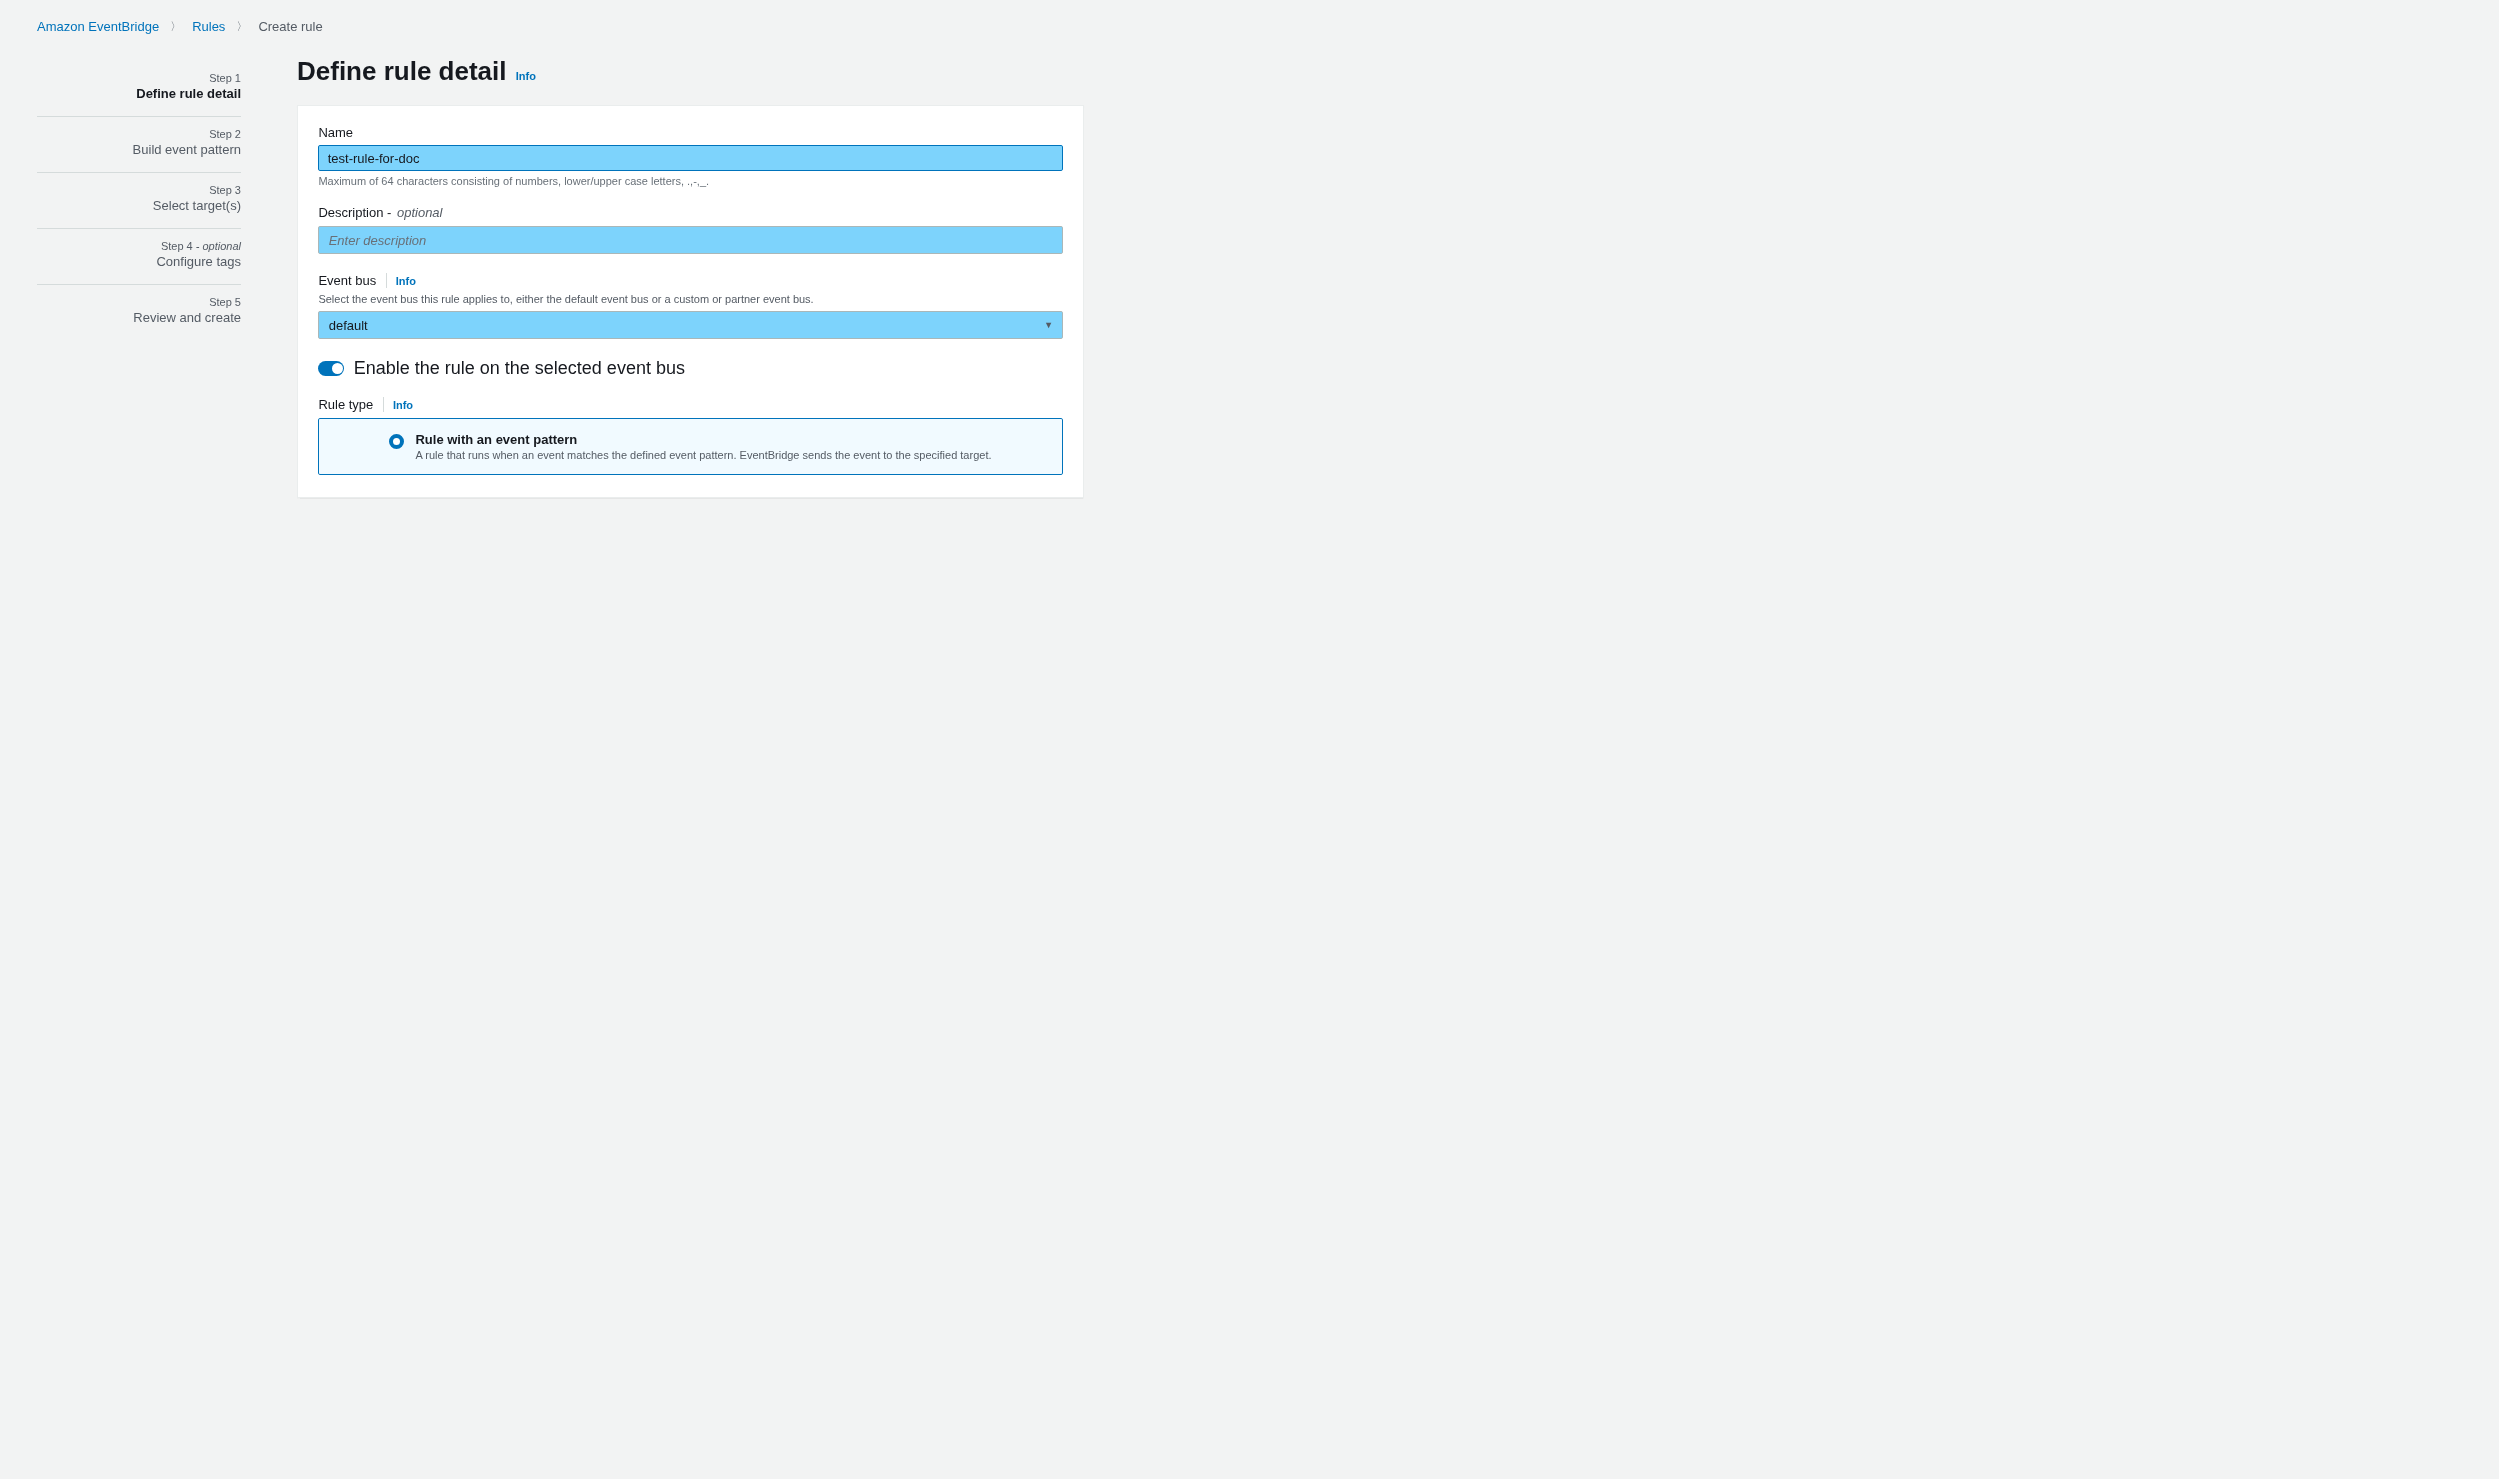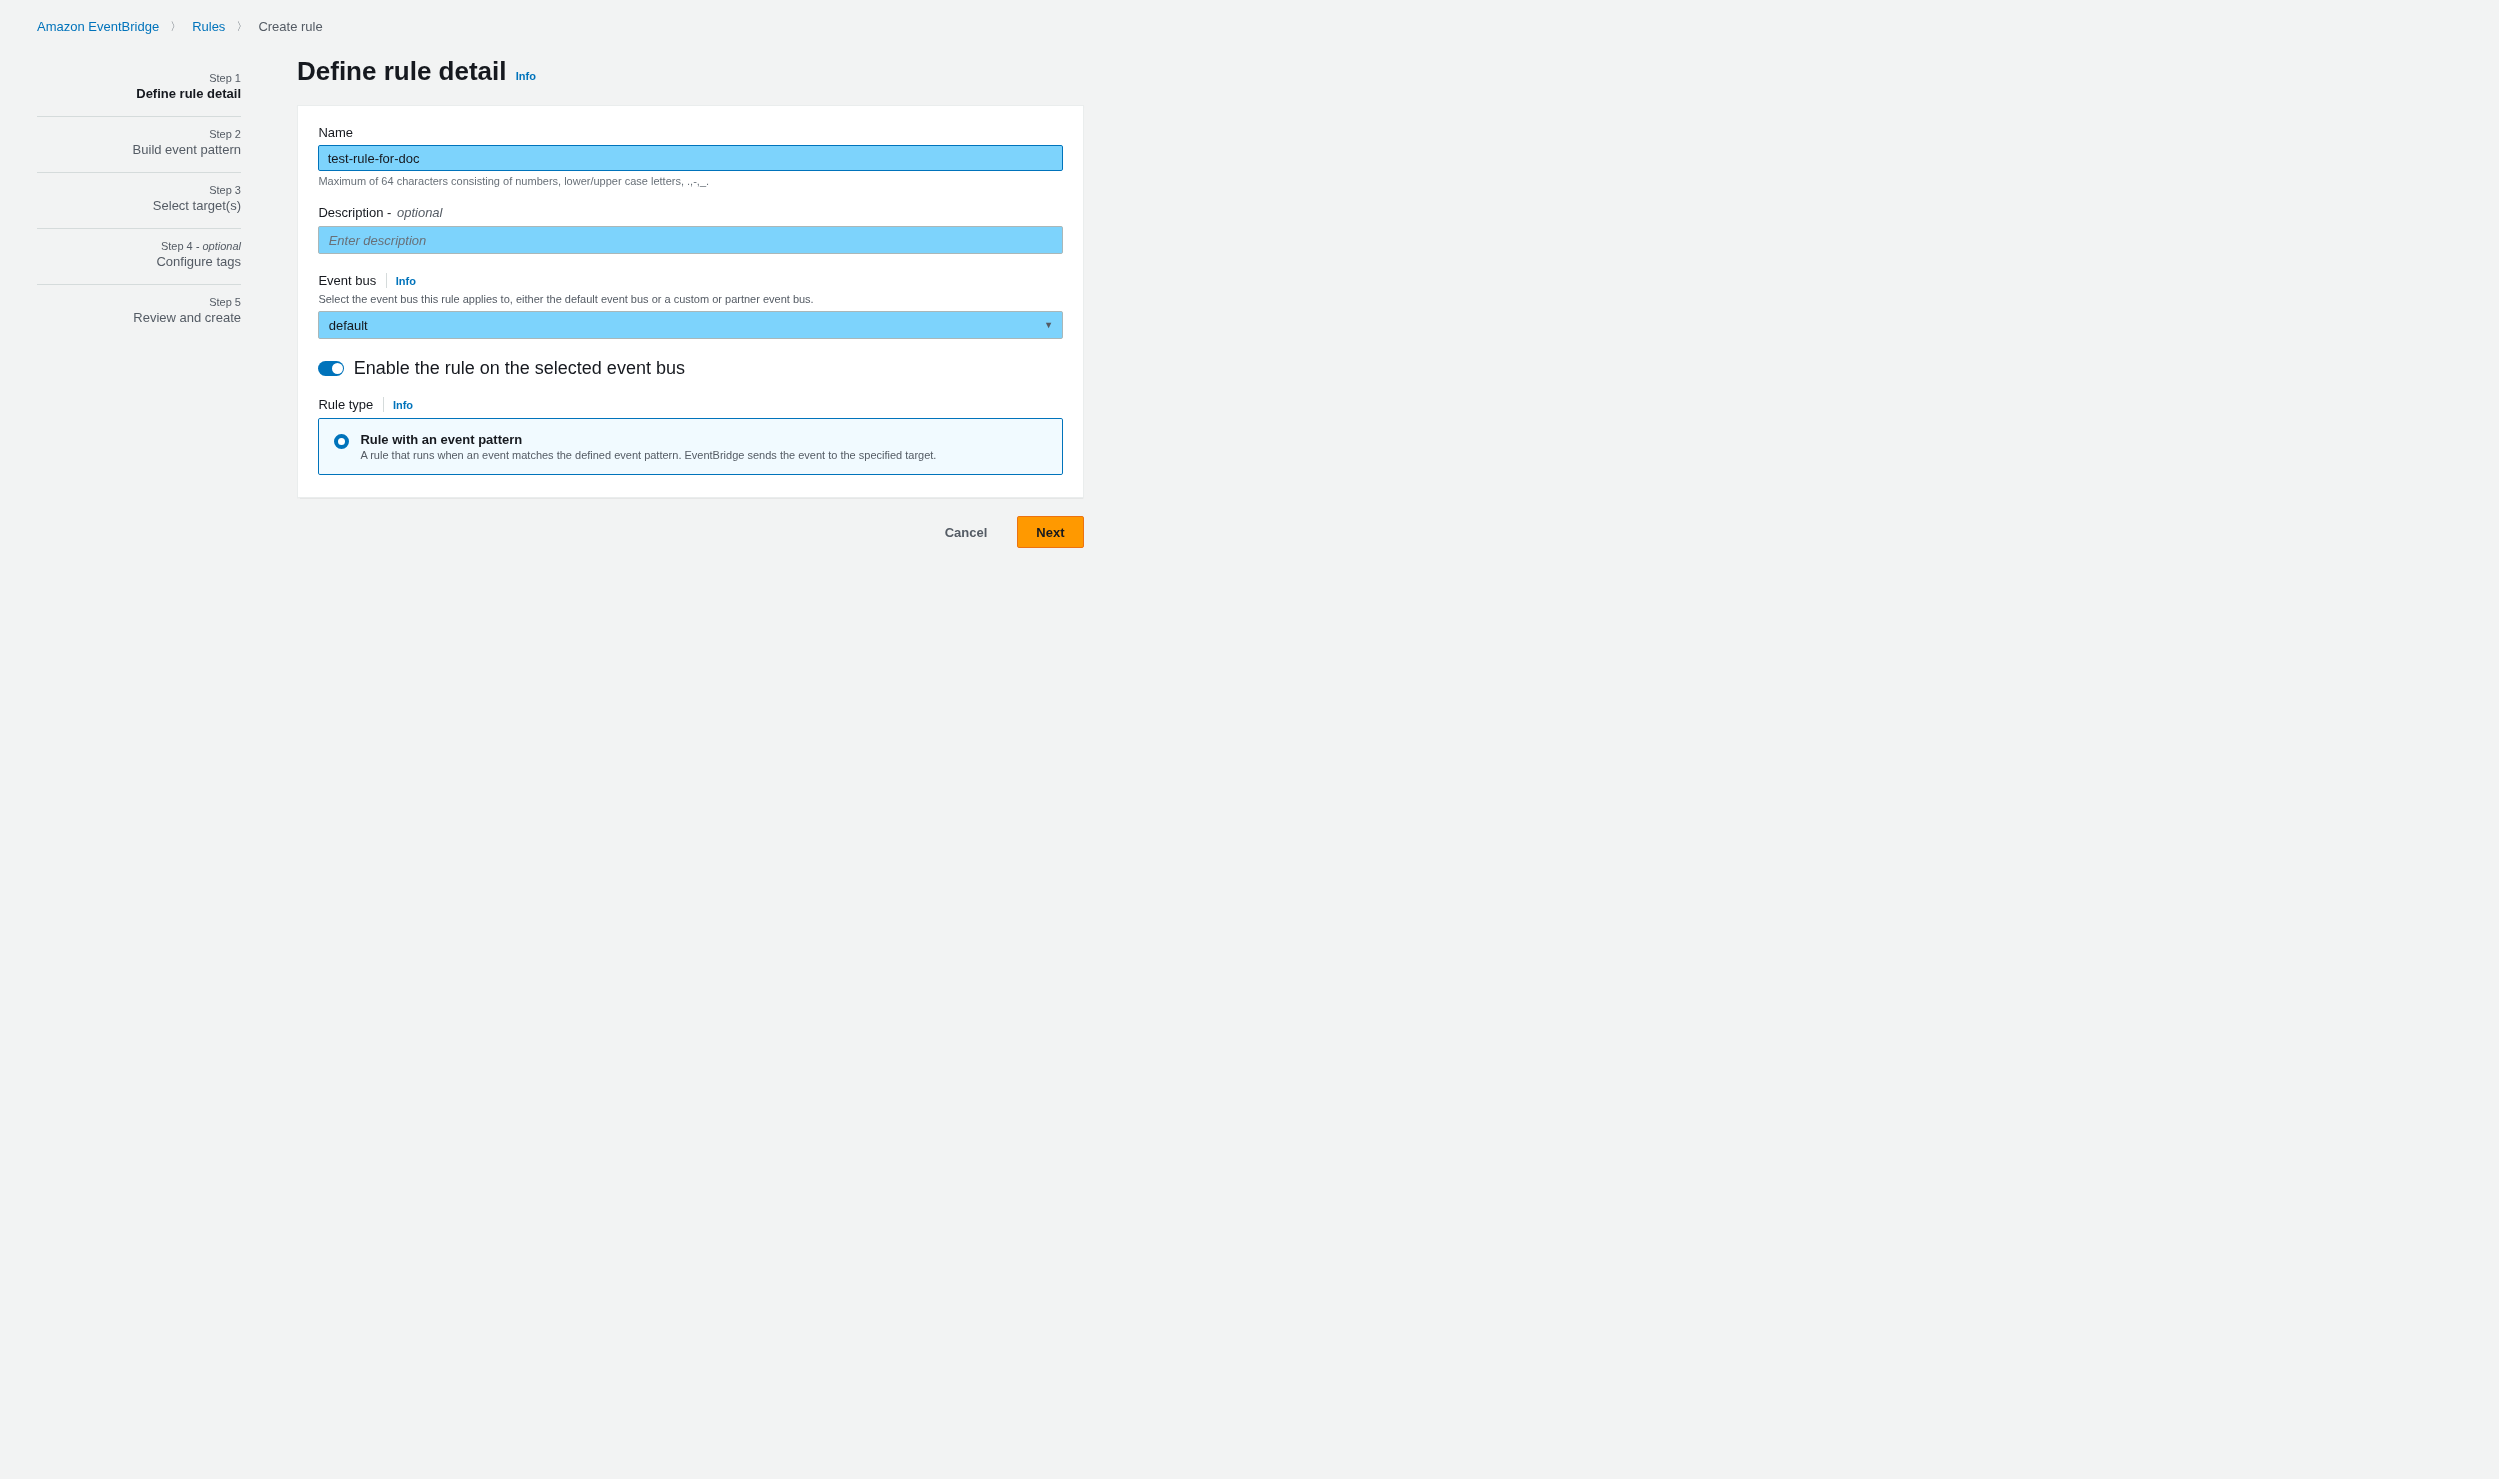--- a/index.html
+++ b/index.html
@@ -92,20 +92,21 @@
   content: ""; position: absolute; right: 1.9px; top: 1.9px;
   width: 11px; height: 11px; border-radius: 50%; background: #fff;
 }
 .toggle-label { font-size: 18px; }
 
 .radio-tiles { display: flex; gap: 18.5px; }
 .radio-tile {
   flex: 1; border: 0.9px solid #aab7b8; border-radius: 1.9px;
   padding: 13px 15px; display: flex; gap: 11px; cursor: pointer;
   background: #fff;
+  justify-content: center;
 }
 .radio-tile.selected { border-color: #0073bb; background: #f1faff; }
 .radio-circle {
   width: 15px; height: 15px; border: 0.9px solid #545b64; border-radius: 50%;
   flex-shrink: 0; margin-top: 1.9px; position: relative; background: #fff;
 }
 .radio-tile.selected .radio-circle { border-color: #0073bb; border-width: 4.6px; width:15px; height:15px; }
 .tile-title { font-size: 13px; font-weight: 700; margin-bottom: 1.9px; }
 .tile-desc { font-size: 11px; color: #545b64; }
 
@@ -207,20 +208,16 @@
                   <div class="tile-title">Rule with an event pattern</div>
                   <div class="tile-desc">A rule that runs when an event matches the defined event pattern. EventBridge sends the event to the specified target.</div>
                 </span>
               </label>
             </div>
           </div>
 
         </div>
       </section>
 
-      <div class="actions">
-        <button class="btn btn-link">Cancel</button>
-        <button class="btn btn-primary">Next</button>
-      </div>
     </main>
   </div>
 </div>
 
 
 </body></html>

